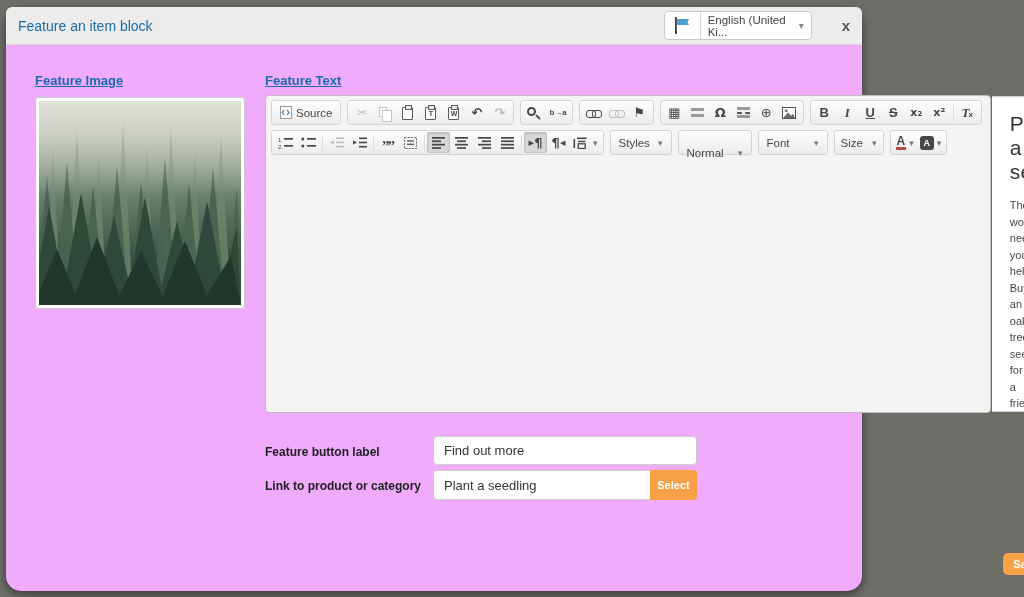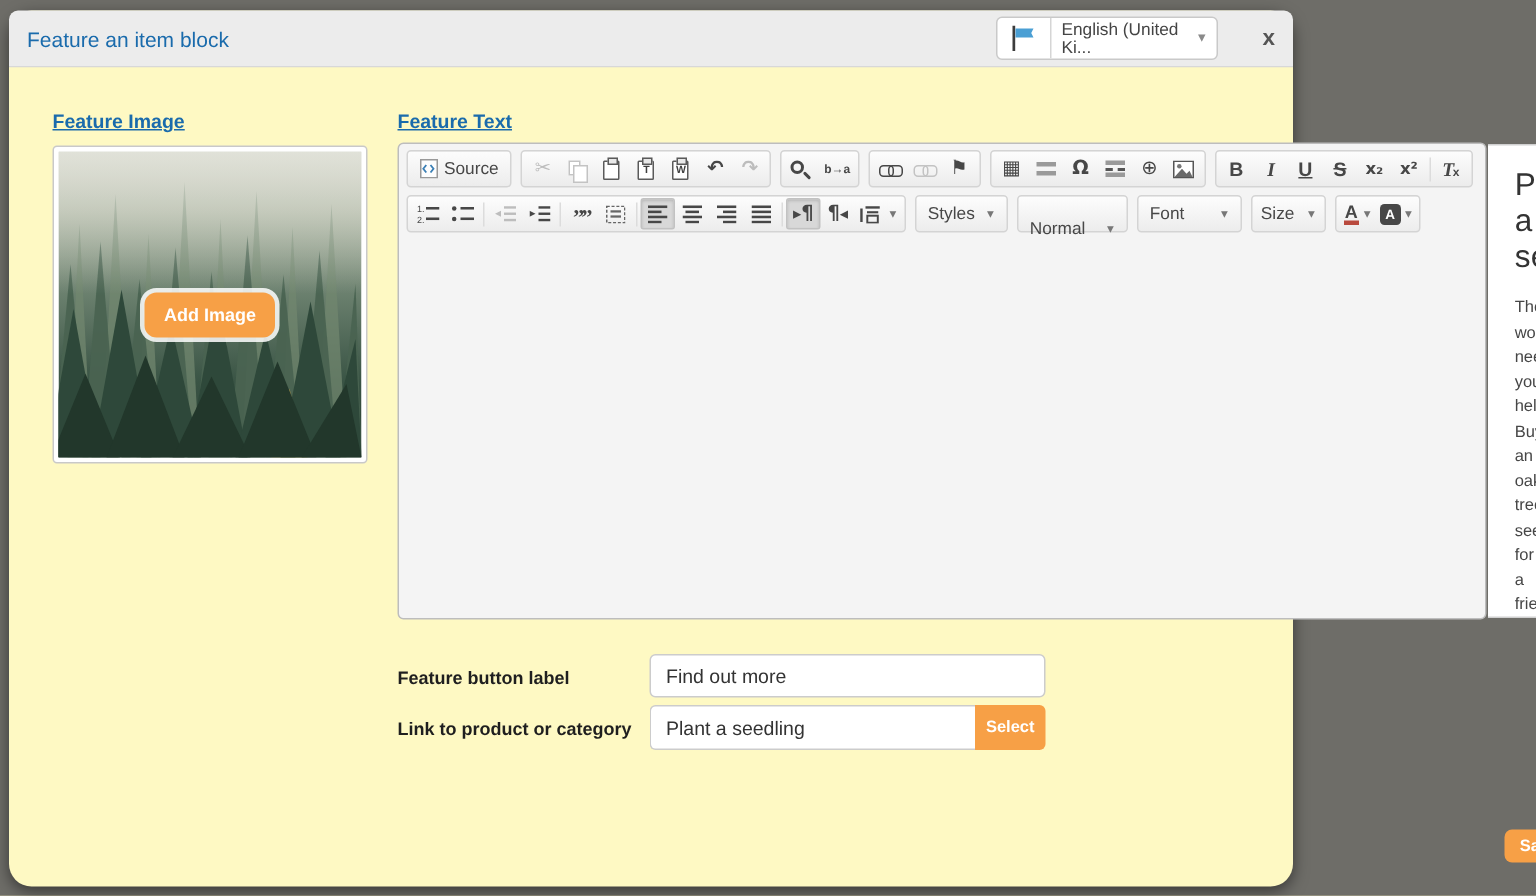--- a/index.html
+++ b/index.html
@@ -1,18 +1,18 @@
 <!DOCTYPE html>
 <html><head>
 <meta charset="utf-8">
 <style>
   * { margin:0; padding:0; box-sizing:border-box; }
   html,body { width:1024px; height:597px; overflow:hidden; background:#6e6d68; font-family:"Liberation Sans",sans-serif; }
 
-  .modal { position:absolute; left:6px; top:7px; width:856px; height:584px; background:#fef9c3;
+  .modal { position:absolute; left:6px; top:7px; width:856px; height:584px; background:#f0abfc;
            border-radius:15px; box-shadow:0 3px 10px rgba(0,0,0,.5); }
 
   
   .hdr { position:absolute; top:0; left:0; right:0; height:38px; background:#ececec;
          border-bottom:1px solid #d8d8d8; border-radius:6px 6px 0 0; display:flex; align-items:center; padding:0 12px; }
   .hdr-title { flex:1; color:#1a6bac; font-size:14px; }
   .lang-group { display:flex; height:29px; border:1px solid #c9c9c9; border-radius:4px; background:#fff; overflow:hidden; margin-right:30px; }
   .lang-flag { width:36px; display:flex; align-items:center; justify-content:center; border-right:1px solid #d5d5d5; }
   .lang-select { display:flex; align-items:center; justify-content:space-between; width:110px; padding:0 7px; font-size:11.5px; color:#444; cursor:pointer; }
   .lang-caret { color:#8a8a8a; font-size:10px; font-family:"DejaVu Sans",sans-serif; }
@@ -170,21 +170,20 @@
       <polygon points="142,204 154,158 166,204" fill="#9c8c48" opacity="0.9"></polygon>
       <g fill="#22372b">
         <polygon points="-5,204 18,148 41,204"></polygon>
           <polygon points="32,204 58,136 84,204"></polygon>
         <polygon points="76,204 102,150 128,204"></polygon>
           <polygon points="120,204 146,140 172,204"></polygon>
         <polygon points="162,204 192,155 202,204"></polygon>
       </g>
       <rect x="0" y="0" width="202" height="95" fill="url(#fog)"></rect>
     </svg>
-    <button class="add-image-btn">Add Image</button>
   </div>
 
   <div class="sec-label" style="left:259px; top:66px;">Feature Text</div>
 
   <div class="editor">
     <div class="tb-area">
 
       <div class="tb-row">
         <div class="tb-group">
           <a class="tb-btn" style="padding:0 5px;">

